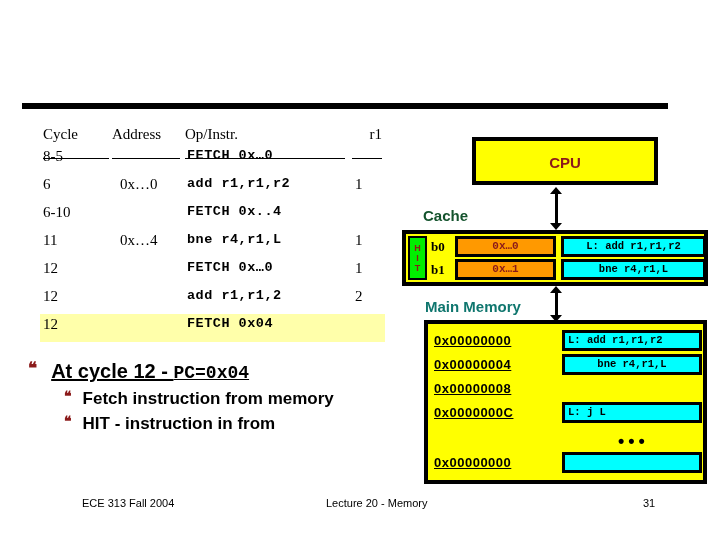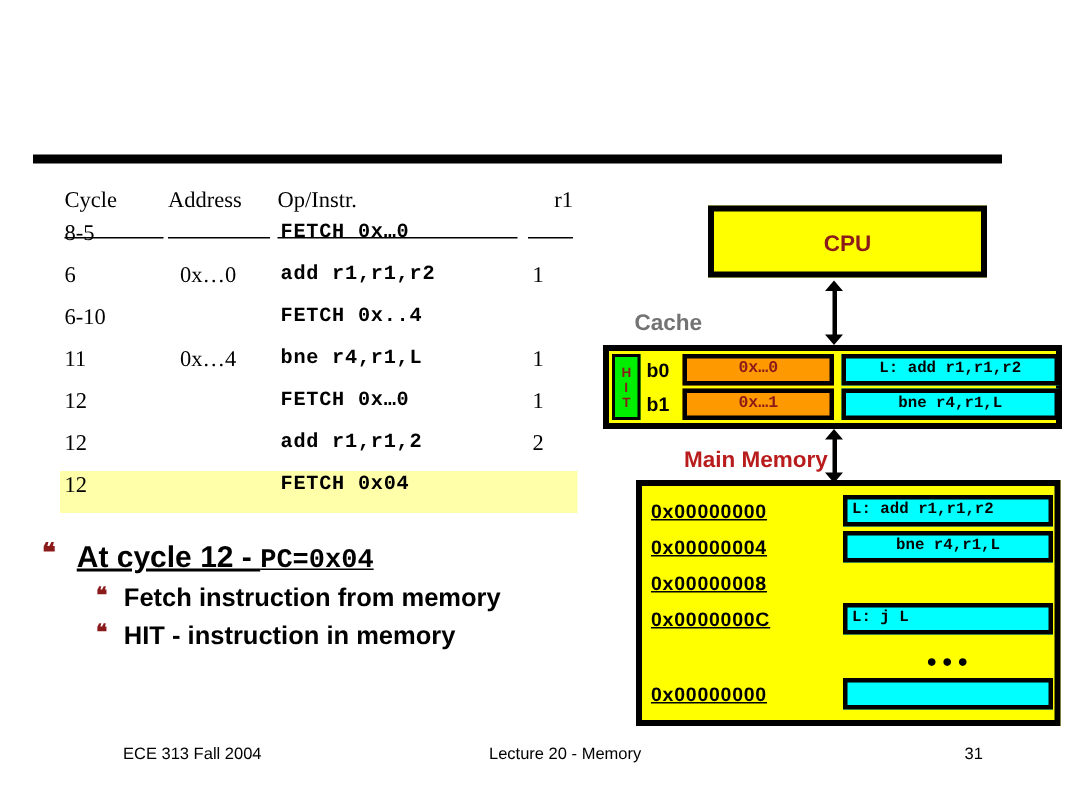--- a/index.html
+++ b/index.html
@@ -183,21 +183,21 @@
   #arrow-cache-mem { left: 550px; top: 286px; height: 36px; }
 
   
   #cache-title {
     position: absolute;
     left: 423px;
     top: 207px;
     font-family: "Liberation Sans", sans-serif;
     font-size: 15px;
     font-weight: bold;
-    color: #737373;
+    color: #14532d;
   }
   #cache-box {
     position: absolute;
     left: 402px;
     top: 230px;
     width: 306px;
     height: 56px;
     background: #ffff00;
     border: 4px solid #000000;
     box-sizing: border-box;
@@ -228,21 +228,21 @@
     left: 25px;
     height: 22px;
     width: 273px;
   }
   #cache-row-0 { top: 2px; }
   #cache-row-1 { top: 25px; }
   .blk-label {
     position: absolute;
     left: 0;
     top: 3px;
-    font-family: Liberation Sans, sans-serif;
+    font-family: Liberation Serif, serif;
     font-size: 13px;
     font-weight: bold;
     color: #000;
   }
   .cache-tag {
     position: absolute;
     left: 24px;
     top: 0;
     width: 101px;
     height: 21px;
@@ -275,22 +275,21 @@
   }
 
   
   #mem-title {
     position: absolute;
     left: 425px;
     top: 298px;
     font-family: "Liberation Sans", sans-serif;
     font-size: 15px;
     font-weight: bold;
-    color: #b91c1c;
-    margin-left: 31px;
+    color: #0f766e;
   }
   #mem-box {
     position: absolute;
     left: 424px;
     top: 320px;
     width: 283px;
     height: 164px;
     background: #ffff00;
     border: 4px solid #000000;
     box-sizing: border-box;
@@ -421,21 +420,21 @@
   </div>
 
   <div id="bullets">
     <div class="b1">
       <span class="bullet-glyph">❝</span><span class="u">At cycle 12 - </span><span class="u mono">PC=0x04</span>
     </div>
     <div class="b2">
       <span class="bullet-glyph">❝</span><span>Fetch instruction from memory</span>
     </div>
     <div class="b2">
-      <span class="bullet-glyph">❝</span><span>HIT - instruction in memory</span>
+      <span class="bullet-glyph">❝</span><span>HIT - instruction in from</span>
     </div>
   </div>
 
   <div id="cpu-box">
     <div id="cpu-label">CPU</div>
   </div>
 
   <div class="arrow-v" id="arrow-cpu-cache">
     <div class="head-up"></div>
     <div class="shaft"></div>

